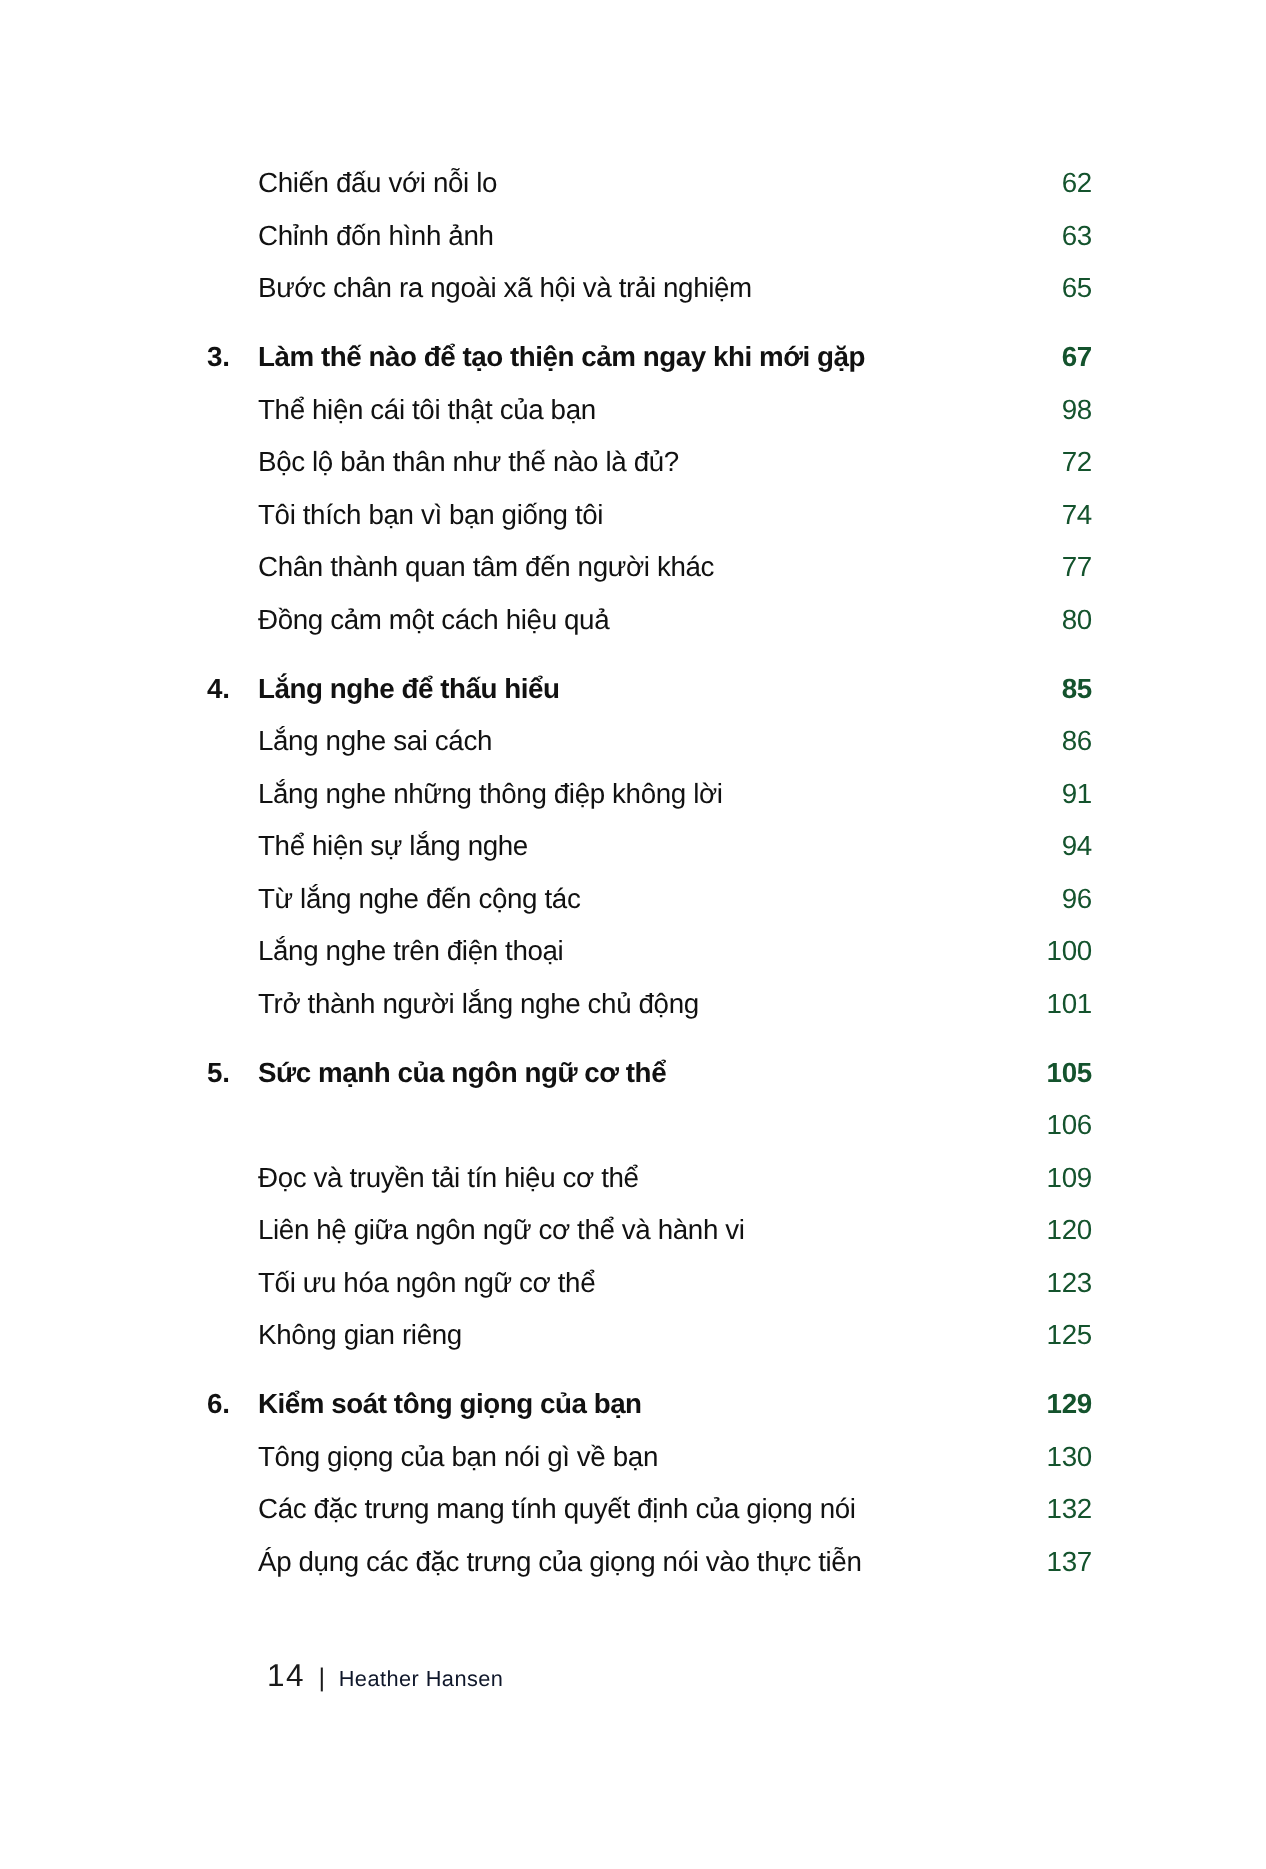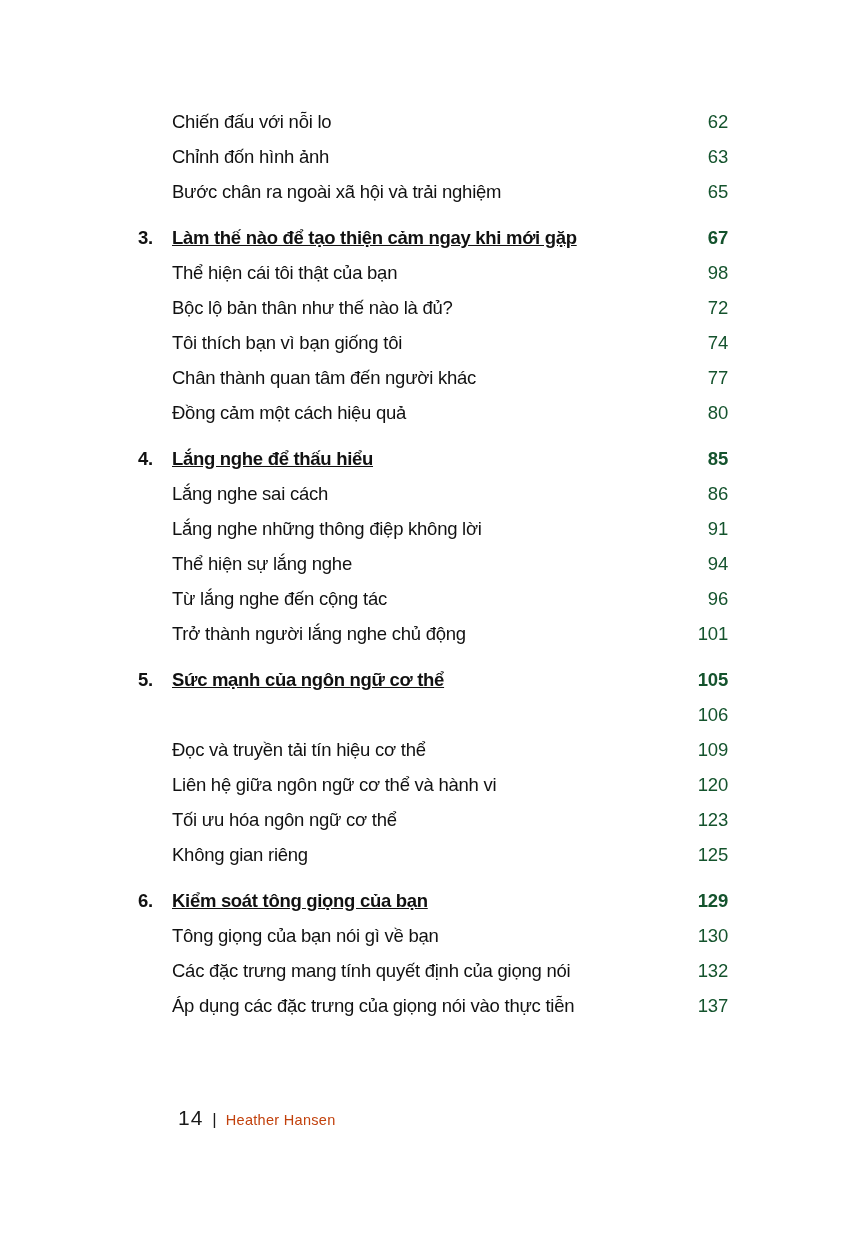--- a/index.html
+++ b/index.html
@@ -59,21 +59,20 @@
   .title {
     flex: 0 0 auto;
     font-size: 18.5px;
     letter-spacing: -0.25px;
     color: #111;
   }
 
   .chapter .title {
     font-weight: bold;
     letter-spacing: -0.3px;
-    text-decoration: underline;
   }
 
   
   .leader {
     flex: 1 1 auto;
     overflow: hidden;
     height: 1em;
     position: relative;
     margin: 0 1px;
   }
@@ -124,21 +123,21 @@
     color: #1a1a1a;
     margin-left: 40px;
   }
   .footer-sep {
     font-size: 17px;
     color: #1a1a1a;
   }
   .footer-author {
     font-size: 14.5px;
     letter-spacing: 0.3px;
-    color: #c2410c;
+    color: #0f172a;
   }
 </style>
 </head>
 <body>
 
 <div class="page">
 
   <div class="toc" id="toc-root">
       <div class="toc-row entry">
         <span class="sub-indent"></span>
@@ -216,20 +215,26 @@
         <span class="sub-indent"></span>
         <span class="title">Thể hiện sự lắng nghe</span>
         <span class="leader"></span>
         <span class="pageno">94</span>
       </div>
       <div class="toc-row entry">
         <span class="sub-indent"></span>
         <span class="title">Từ lắng nghe đến cộng tác</span>
         <span class="leader"></span>
         <span class="pageno">96</span>
+      </div>
+      <div class="toc-row entry">
+        <span class="sub-indent"></span>
+        <span class="title">Lắng nghe trên điện thoại</span>
+        <span class="leader"></span>
+        <span class="pageno">100</span>
       </div>
       <div class="toc-row entry">
         <span class="sub-indent"></span>
         <span class="title">Trở thành người lắng nghe chủ động</span>
         <span class="leader"></span>
         <span class="pageno">101</span>
       </div>
       <div class="toc-row chapter gap-before">
         <span class="chap-num">5.</span>
         <span class="title">Sức mạnh của ngôn ngữ cơ thể</span>

